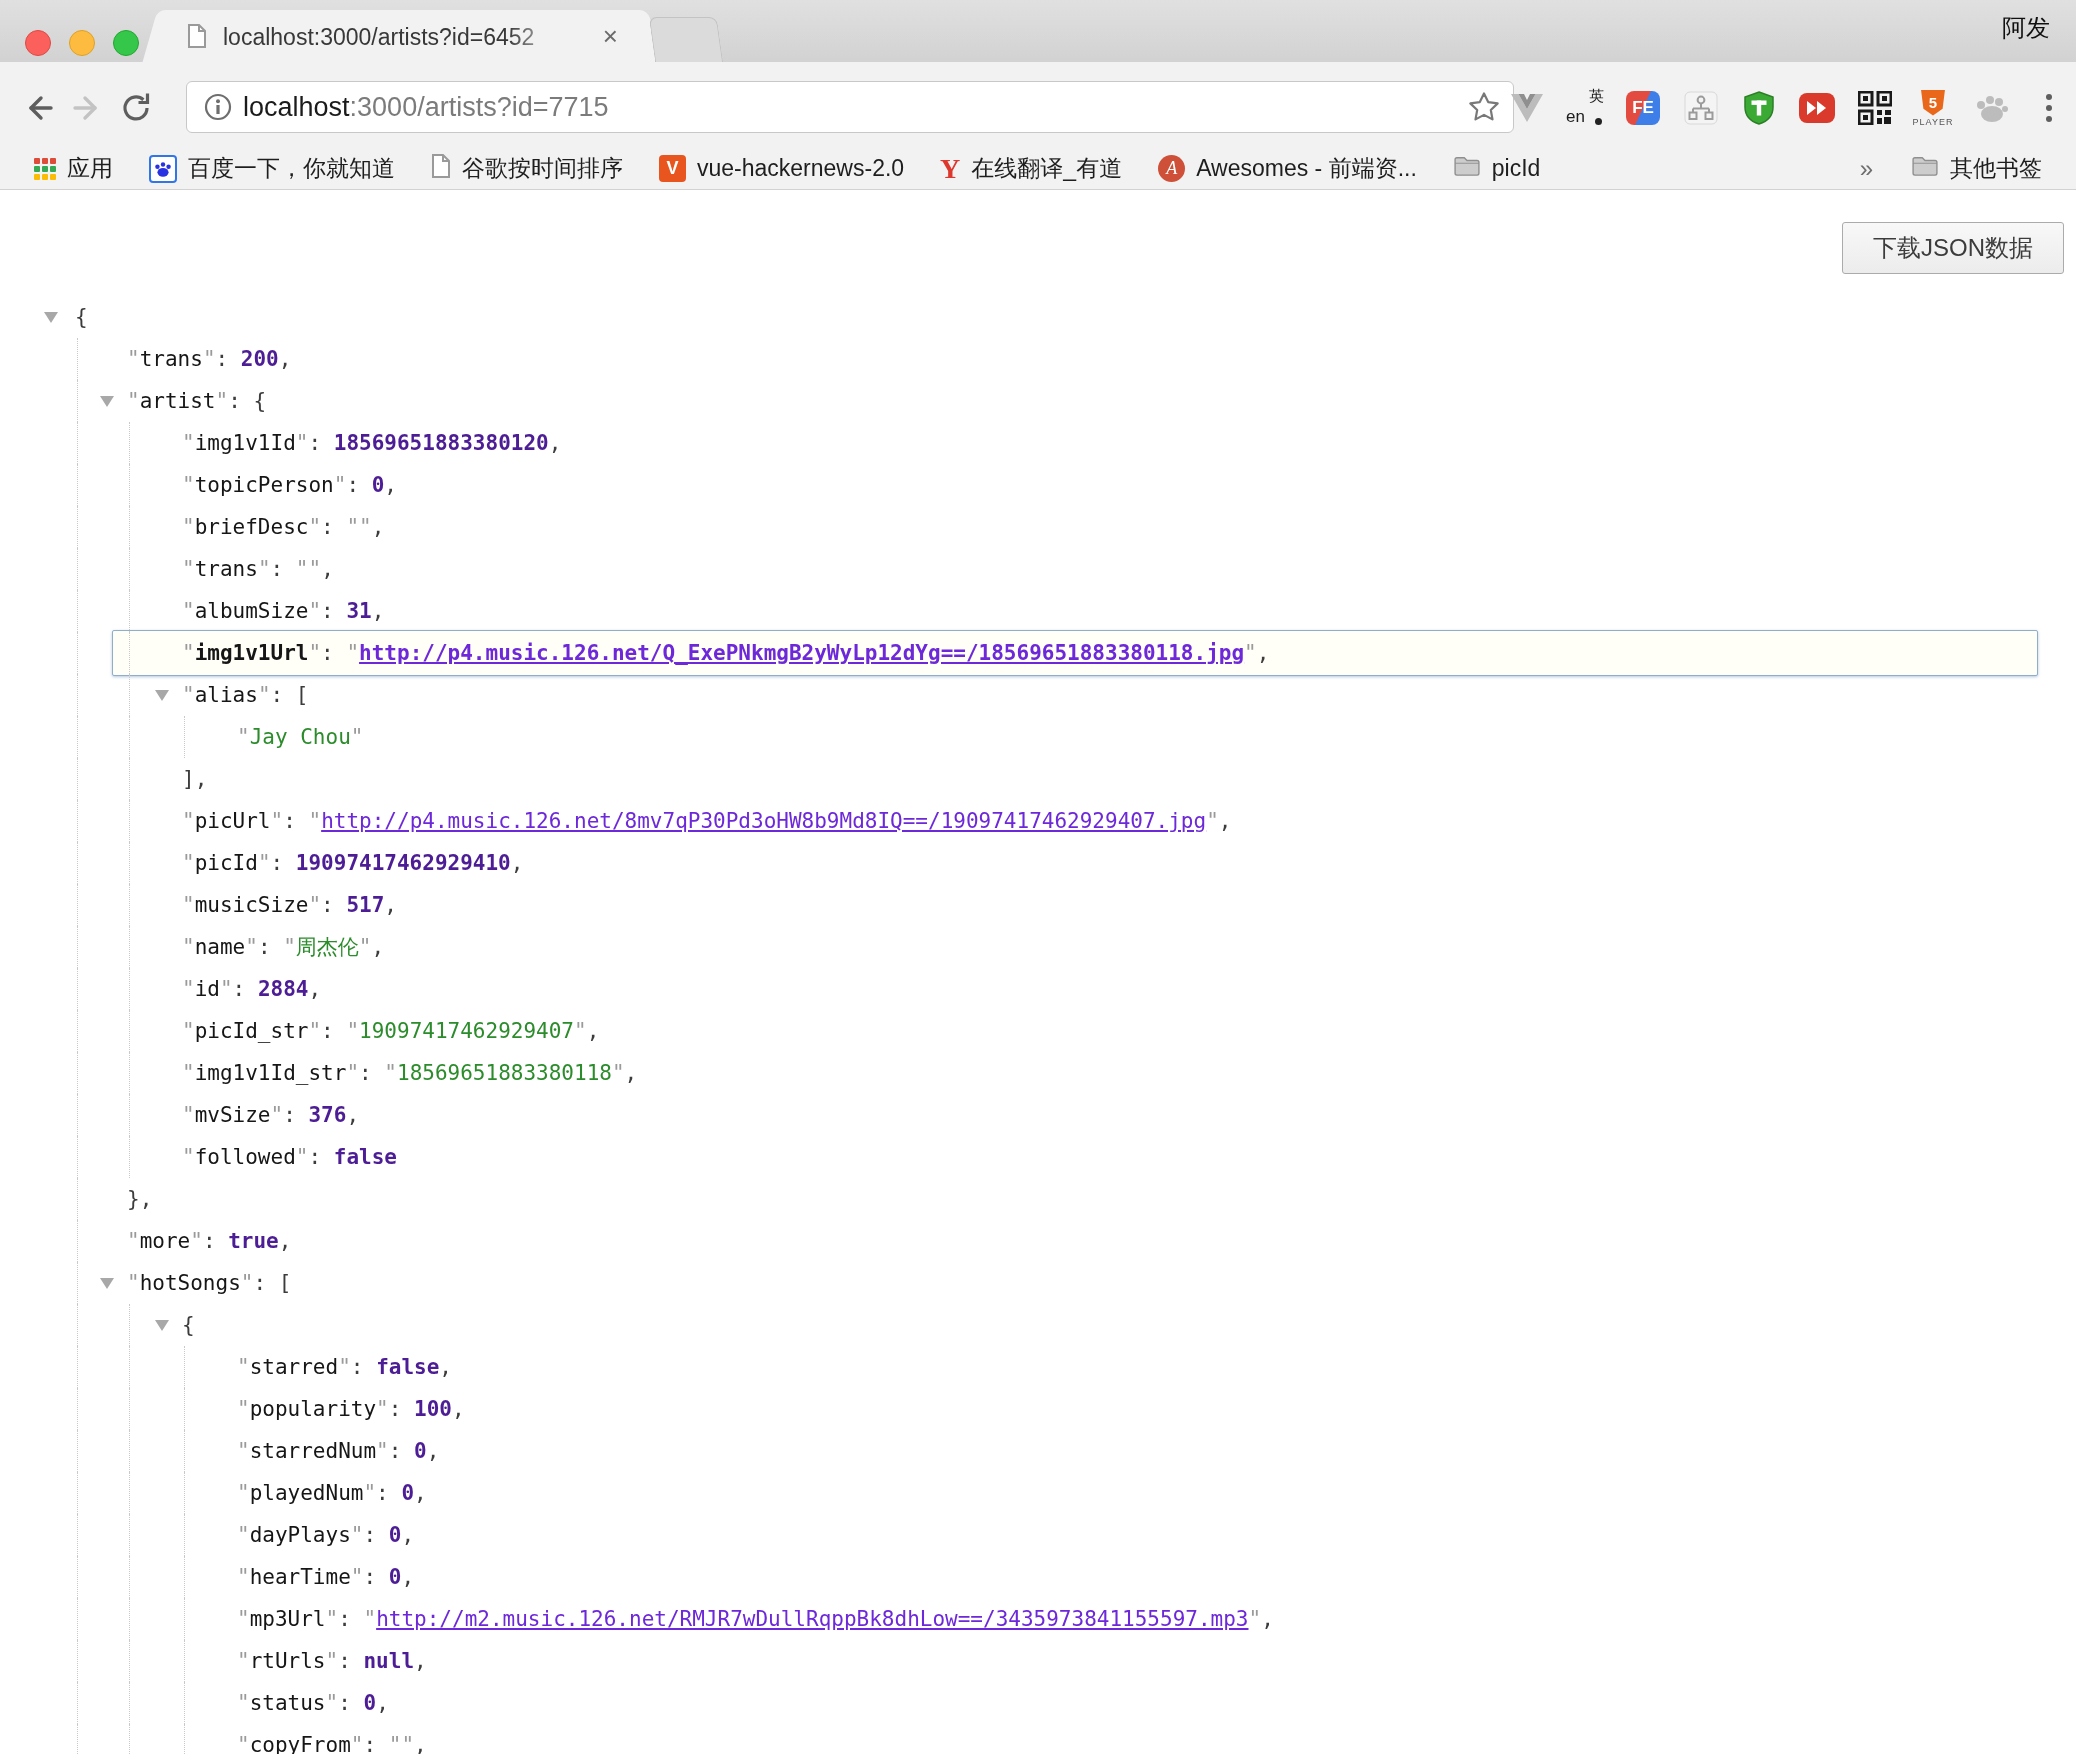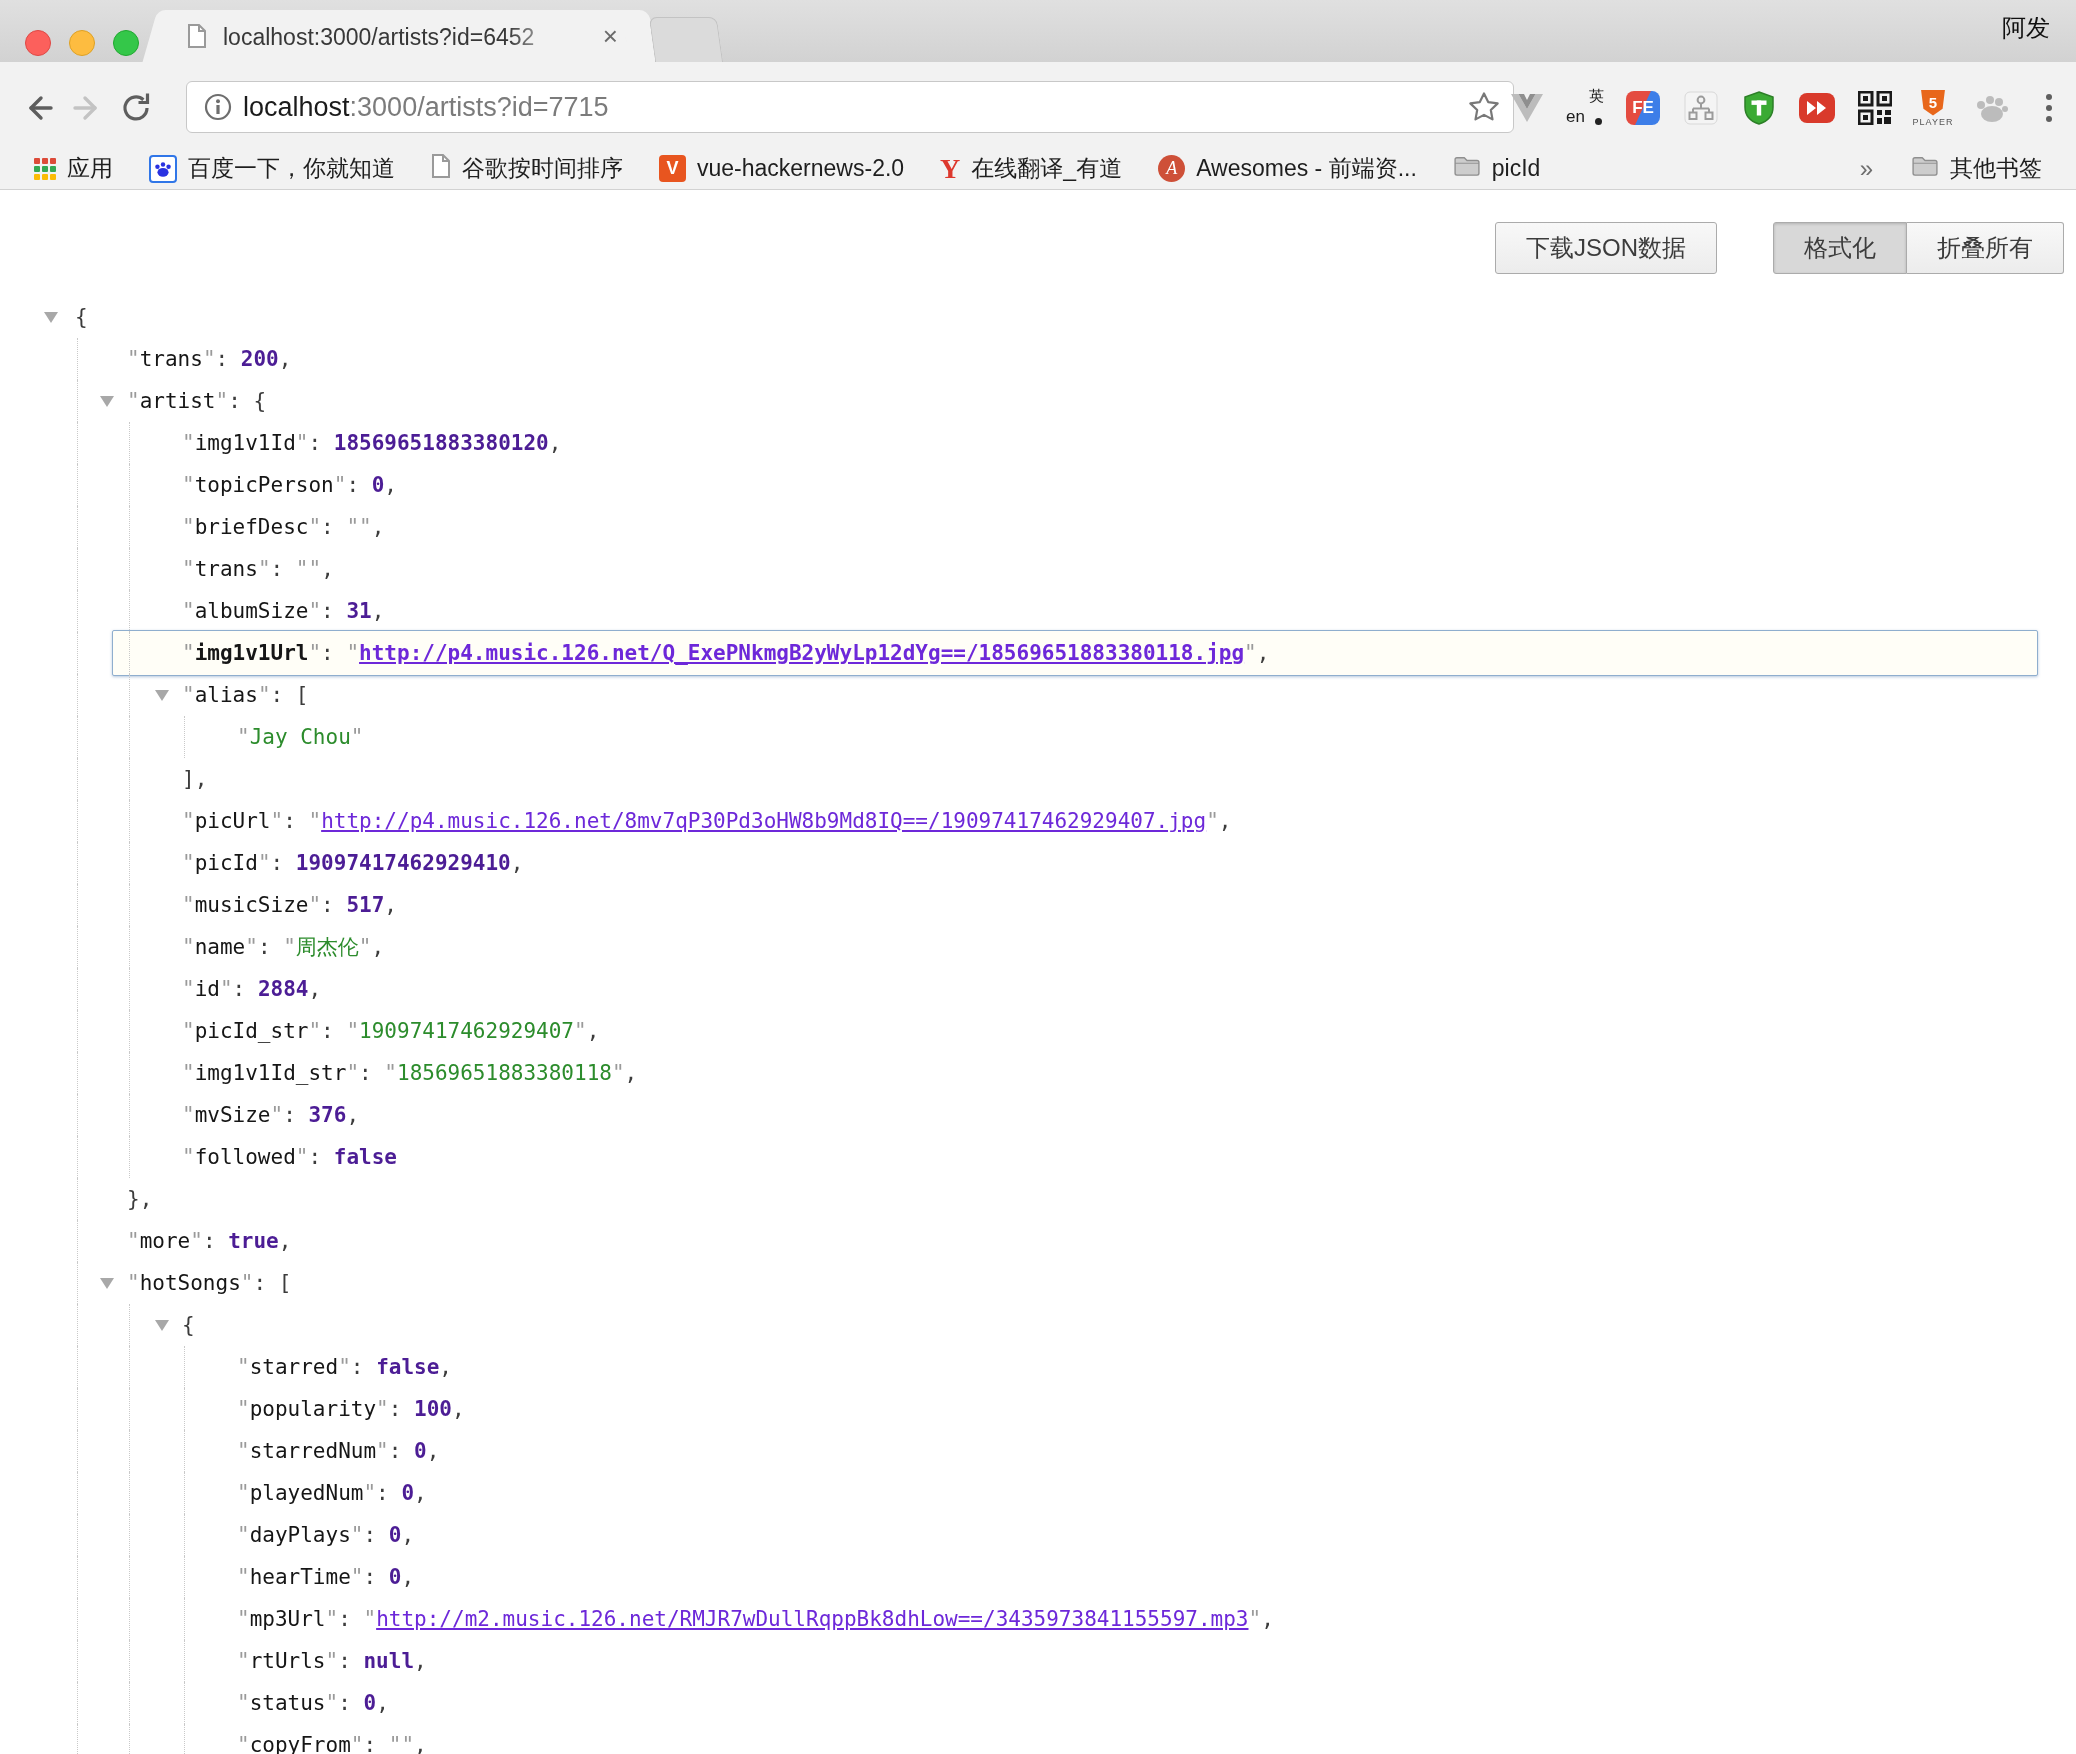--- a/index.html
+++ b/index.html
@@ -314,24 +314,20 @@
             <path d="M2 9 h26" stroke="#8F8F8F" stroke-width="1"></path>
           </svg>
       </span>
       <span>其他书签</span>
     </span>
   </span>
 </div>
 
 <div class="page-buttons">
   <button class="btn">下载JSON数据</button>
-  <span class="btngroup">
-    <button class="btn">格式化</button>
-    <button class="btn">折叠所有</button>
-  </span>
 </div>
 
 <div class="json-tree">
     <div class="jrow"><i class="tri" style="left: 44px;"></i><div class="jcontent" style="padding-left: 75px;"><span class="pv">{</span></div></div>
     <div class="jrow"><i class="guide" style="left: 77px;"></i><div class="jcontent" style="padding-left: 127px;"><span class="q">"</span><span class="kn">trans</span><span class="q">"</span><span class="pv">: </span><span class="nv">200</span><span class="pv">,</span></div></div>
     <div class="jrow"><i class="guide" style="left: 77px;"></i><i class="tri" style="left: 100px;"></i><div class="jcontent" style="padding-left: 127px;"><span class="q">"</span><span class="kn">artist</span><span class="q">"</span><span class="pv">: {</span></div></div>
     <div class="jrow"><i class="guide" style="left: 77px;"></i><i class="guide" style="left: 129px;"></i><div class="jcontent" style="padding-left: 182px;"><span class="q">"</span><span class="kn">img1v1Id</span><span class="q">"</span><span class="pv">: </span><span class="nv">18569651883380120</span><span class="pv">,</span></div></div>
     <div class="jrow"><i class="guide" style="left: 77px;"></i><i class="guide" style="left: 129px;"></i><div class="jcontent" style="padding-left: 182px;"><span class="q">"</span><span class="kn">topicPerson</span><span class="q">"</span><span class="pv">: </span><span class="nv">0</span><span class="pv">,</span></div></div>
     <div class="jrow"><i class="guide" style="left: 77px;"></i><i class="guide" style="left: 129px;"></i><div class="jcontent" style="padding-left: 182px;"><span class="q">"</span><span class="kn">briefDesc</span><span class="q">"</span><span class="pv">: </span><span class="q">"</span><span class="sv"></span><span class="q">"</span><span class="pv">,</span></div></div>
     <div class="jrow"><i class="guide" style="left: 77px;"></i><i class="guide" style="left: 129px;"></i><div class="jcontent" style="padding-left: 182px;"><span class="q">"</span><span class="kn">trans</span><span class="q">"</span><span class="pv">: </span><span class="q">"</span><span class="sv"></span><span class="q">"</span><span class="pv">,</span></div></div>

